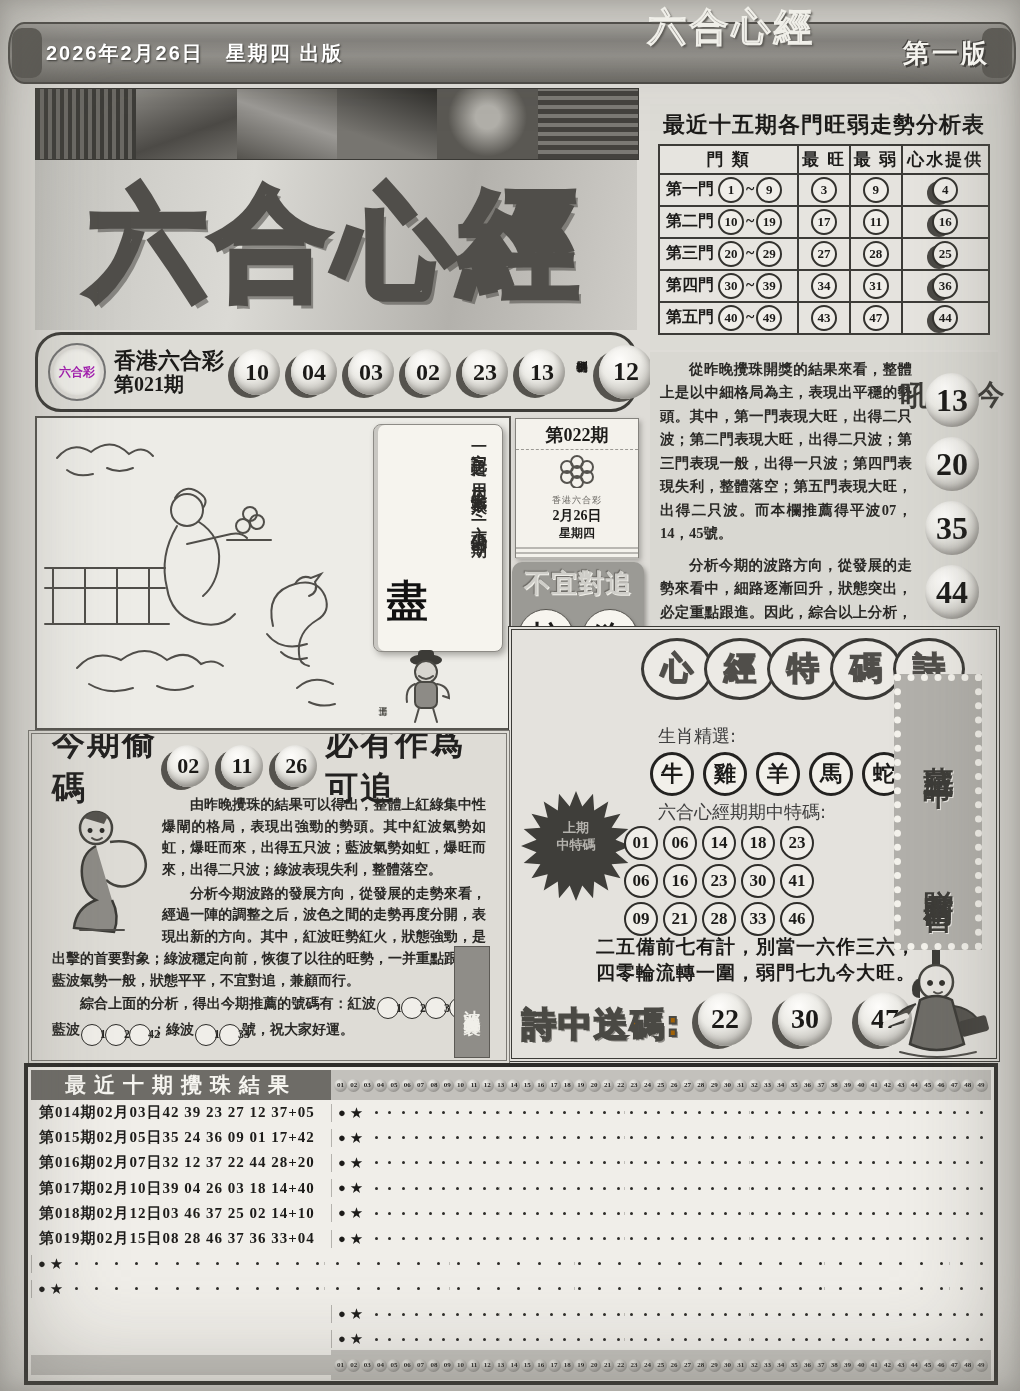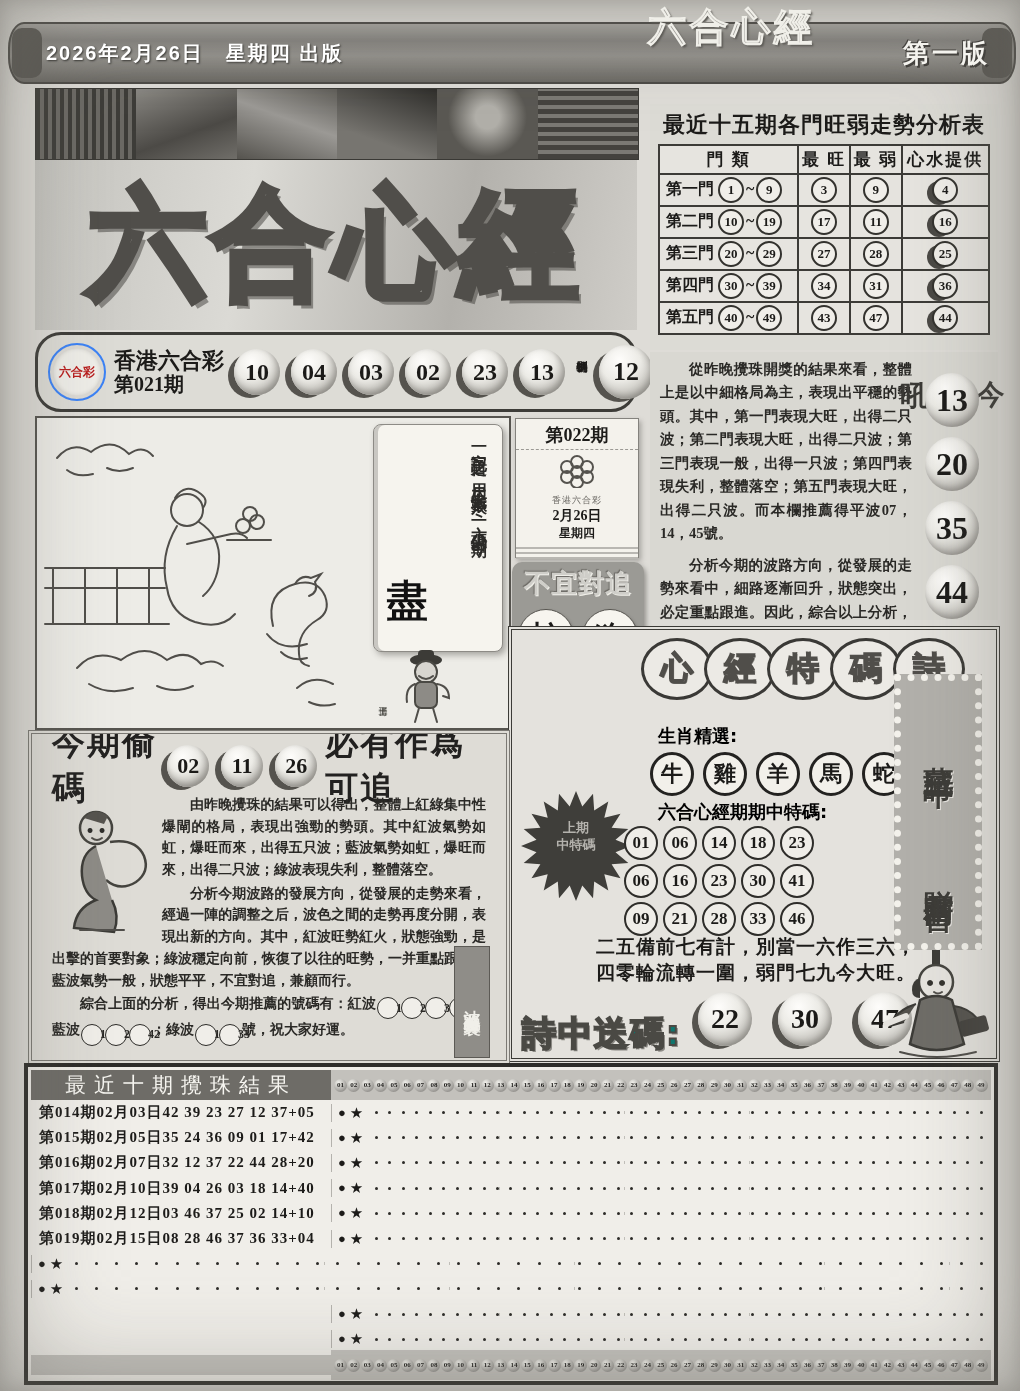--- a/index.html
+++ b/index.html
@@ -27,22 +27,22 @@
   .photo-cell{flex:1;margin:0;height:100%;}
   .big-title{left:35px;top:160px;width:602px;height:170px;display:flex;align-items:center;justify-content:center;
        background:linear-gradient(100deg,#c4c3be 0%,#dbdad5 35%,#b3b1ac 70%,#cfcdc8 100%);}
   .big-title span{font-family:"DejaVu Sans",sans-serif;font-weight:900;font-size:118px;letter-spacing:6px;color:#c9c8c3;
        -webkit-text-stroke:6px #504e4a;
        text-shadow:5px 6px 0 rgba(62,60,56,.5),-2px -2px 0 #f1f0eb;}
 
   
   .draw-strip{left:35px;top:332px;width:602px;height:80px;border:3px solid #3d3c38;border-radius:26px;
        background:#dddcd6;display:flex;align-items:center;padding:0 10px;box-sizing:border-box;gap:8px;}
-  .logo-circle{width:54px;height:54px;border-radius:50%;border:2px solid #3b82f6;background:#efeee9;flex:0 0 auto;
-       display:flex;align-items:center;justify-content:center;font-size:12px;font-weight:bold;color:#b91c1c;
+  .logo-circle{width:54px;height:54px;border-radius:50%;border:2px solid #737373;background:#efeee9;flex:0 0 auto;
+       display:flex;align-items:center;justify-content:center;font-size:12px;font-weight:bold;color:#a21caf;
        box-shadow:inset 0 0 0 3px #dcdad5, inset 0 0 6px #8a8883;}
   .issue-block{flex:0 0 auto;line-height:1.15;margin-right:2px;}
   .issue-block .l1{font-family:"DejaVu Sans",sans-serif;font-weight:900;font-size:22px;}
   .issue-block .l2{font-size:20px;font-weight:bold;}
   .ball{position:relative;border-radius:50%;
        background:radial-gradient(circle at 38% 28%,#fefdfb 0%,#ecebe6 40%,#bdbbb5 75%,#908e88 100%);
        display:flex;align-items:center;justify-content:center;font-weight:bold;color:#1b1a18;
        box-shadow:-7px 4px 0 -1px #55534e, inset -2px -3px 6px rgba(90,88,84,.45);}
   .draw-ball{width:46px;height:46px;font-size:24px;flex:0 0 auto;}
   .special-label{flex:0 0 auto;writing-mode:vertical-rl;height:40px;line-height:14px;font-size:11px;font-weight:bold;margin:0 2px;}
@@ -97,33 +97,33 @@
   .hot-col{flex:1;display:flex;flex-direction:column;align-items:center;}
   .hot-label{writing-mode:vertical-rl;font-size:28px;font-weight:900;letter-spacing:4px;color:#3a3935;margin-bottom:6px;}
   .hot-ball{width:54px;height:54px;font-size:32px;margin:5px 0;box-shadow:inset -2px -3px 6px rgba(90,88,84,.4);}
 
   
   .texie-panel{left:508px;top:626px;width:492px;height:436px;border:4px double #3c3b37;background:#e4e2dd;box-sizing:border-box;}
   .oval-row{position:absolute;left:138px;top:8px;display:flex;}
   .oval{width:66px;height:56px;border:3px solid #3a3936;border-radius:50%;background:#eceae5;margin-left:-9px;
        display:flex;align-items:center;justify-content:center;font-family:"DejaVu Sans",sans-serif;font-weight:900;font-size:32px;
        color:#e2e0db;-webkit-text-stroke:1.5px #504e4a;text-shadow:1px 1px 0 #8a8883;}
-  .tx-label{position:absolute;font-size:18px;font-weight:700;font-family:"DejaVu Sans",sans-serif;color:#000000;}
+  .tx-label{position:absolute;font-size:18px;font-weight:400;font-family:"DejaVu Sans",sans-serif;color:#404040;}
   .sx-row{position:absolute;left:138px;top:122px;display:flex;gap:9px;}
   .sx-circ{width:38px;height:38px;border:3px solid #232220;border-radius:50%;background:#f2f0ea;
        display:flex;align-items:center;justify-content:center;font-size:22px;font-weight:900;}
   .starburst{position:absolute;left:6px;top:158px;width:116px;height:116px;}
   .star-text{position:absolute;left:6px;top:190px;width:116px;text-align:center;font-size:13px;font-weight:bold;color:#b4b2ad;line-height:1.3;}
   .code-rows{position:absolute;left:112px;top:196px;}
   .code-row{display:flex;gap:5px;margin-bottom:4px;}
   .code-circ{width:30px;height:30px;border:2px solid #2e2d2a;border-radius:50%;background:#efede8;
        display:flex;align-items:center;justify-content:center;font-size:17px;font-weight:bold;}
   .poem{position:absolute;left:84px;width:372px;font-size:19px;font-weight:900;font-family:"DejaVu Sans",sans-serif;letter-spacing:1px;}
   .send-label{position:absolute;left:10px;top:372px;font-family:"DejaVu Sans",sans-serif;font-weight:900;font-size:34px;
-       color:#0f766e;-webkit-text-stroke:2px #4a4944;text-shadow:2px 2px 0 #8d8b86;letter-spacing:2px;margin-top:9px;}
+       color:#a16207;-webkit-text-stroke:2px #4a4944;text-shadow:2px 2px 0 #8d8b86;letter-spacing:2px;}
   .send-row{position:absolute;left:186px;top:362px;display:flex;gap:26px;}
   .send-ball{width:54px;height:54px;font-size:28px;}
   .banner{position:absolute;left:382px;top:44px;width:88px;height:276px;background:#b2b0ab;border:7px dotted #f4f2ec;
        box-sizing:border-box;display:flex;flex-direction:column;align-items:center;justify-content:space-around;padding:6px 0;}
   .banner span{writing-mode:vertical-rl;font-family:"DejaVu Sans",sans-serif;font-weight:900;font-size:30px;color:#3c3b37;
        text-shadow:1px 1px 0 #e8e6e1;letter-spacing:4px;}
   .scholar{position:absolute;left:368px;top:318px;width:116px;height:112px;}
 
   
   .steal-panel{left:28px;top:730px;width:482px;height:334px;border:4px double #7b7974;background:#dedcd6;box-sizing:border-box;
@@ -137,21 +137,21 @@
   .mini-circ{display:inline-flex;width:20px;height:20px;border:1.6px solid #2c2b28;border-radius:50%;background:#f0eee9;
        align-items:center;justify-content:center;font-size:12px;font-weight:bold;vertical-align:-4px;margin:0 1px;}
   .bolu-tag{position:absolute;right:16px;top:212px;width:34px;height:110px;background:#8f8d88;border:1px solid #5c5a55;
        display:flex;align-items:center;justify-content:center;}
   .bolu-tag span{writing-mode:vertical-rl;color:#f0efe9;font-weight:bold;font-size:17px;letter-spacing:3px;}
 
   
   .results-panel{left:24px;top:1063px;width:974px;height:322px;border:4px solid #2d2c29;background:#f0eee9;box-sizing:border-box;padding:3px;}
   .res-head{display:flex;align-items:center;height:30px;}
   .res-title{width:300px;height:30px;background:#6e6c67;color:#f6f5f0;display:flex;align-items:center;justify-content:center;
-       font-family:"DejaVu Sans",sans-serif;font-weight:400;font-size:21px;letter-spacing:8px;}
+       font-family:"DejaVu Sans",sans-serif;font-weight:700;font-size:21px;letter-spacing:8px;}
   .ball-strip{flex:1;display:flex;justify-content:space-between;align-items:center;background:#c3c1bc;height:30px;padding:0 3px;}
   .mini-ball{width:13px;height:13px;border-radius:50%;flex:0 0 auto;
        background:radial-gradient(circle at 35% 30%,#f4f3ee,#9b9995 70%,#716f6a 100%);
        display:flex;align-items:center;justify-content:center;font-size:7px;color:#1d1c1a;font-weight:bold;}
   .res-rows{height:252px;display:flex;flex-direction:column;justify-content:space-around;}
   .result-row{display:flex;align-items:center;height:25px;}
   .result-label{width:300px;font-size:15px;font-weight:bold;padding-left:8px;box-sizing:border-box;letter-spacing:1px;white-space:nowrap;}
   .marks{width:44px;display:flex;align-items:center;gap:4px;border-left:1px solid #b4b2ad;padding-left:6px;box-sizing:border-box;}
   .m-circle{font-size:13px;}
   .m-star{font-size:15px;}

